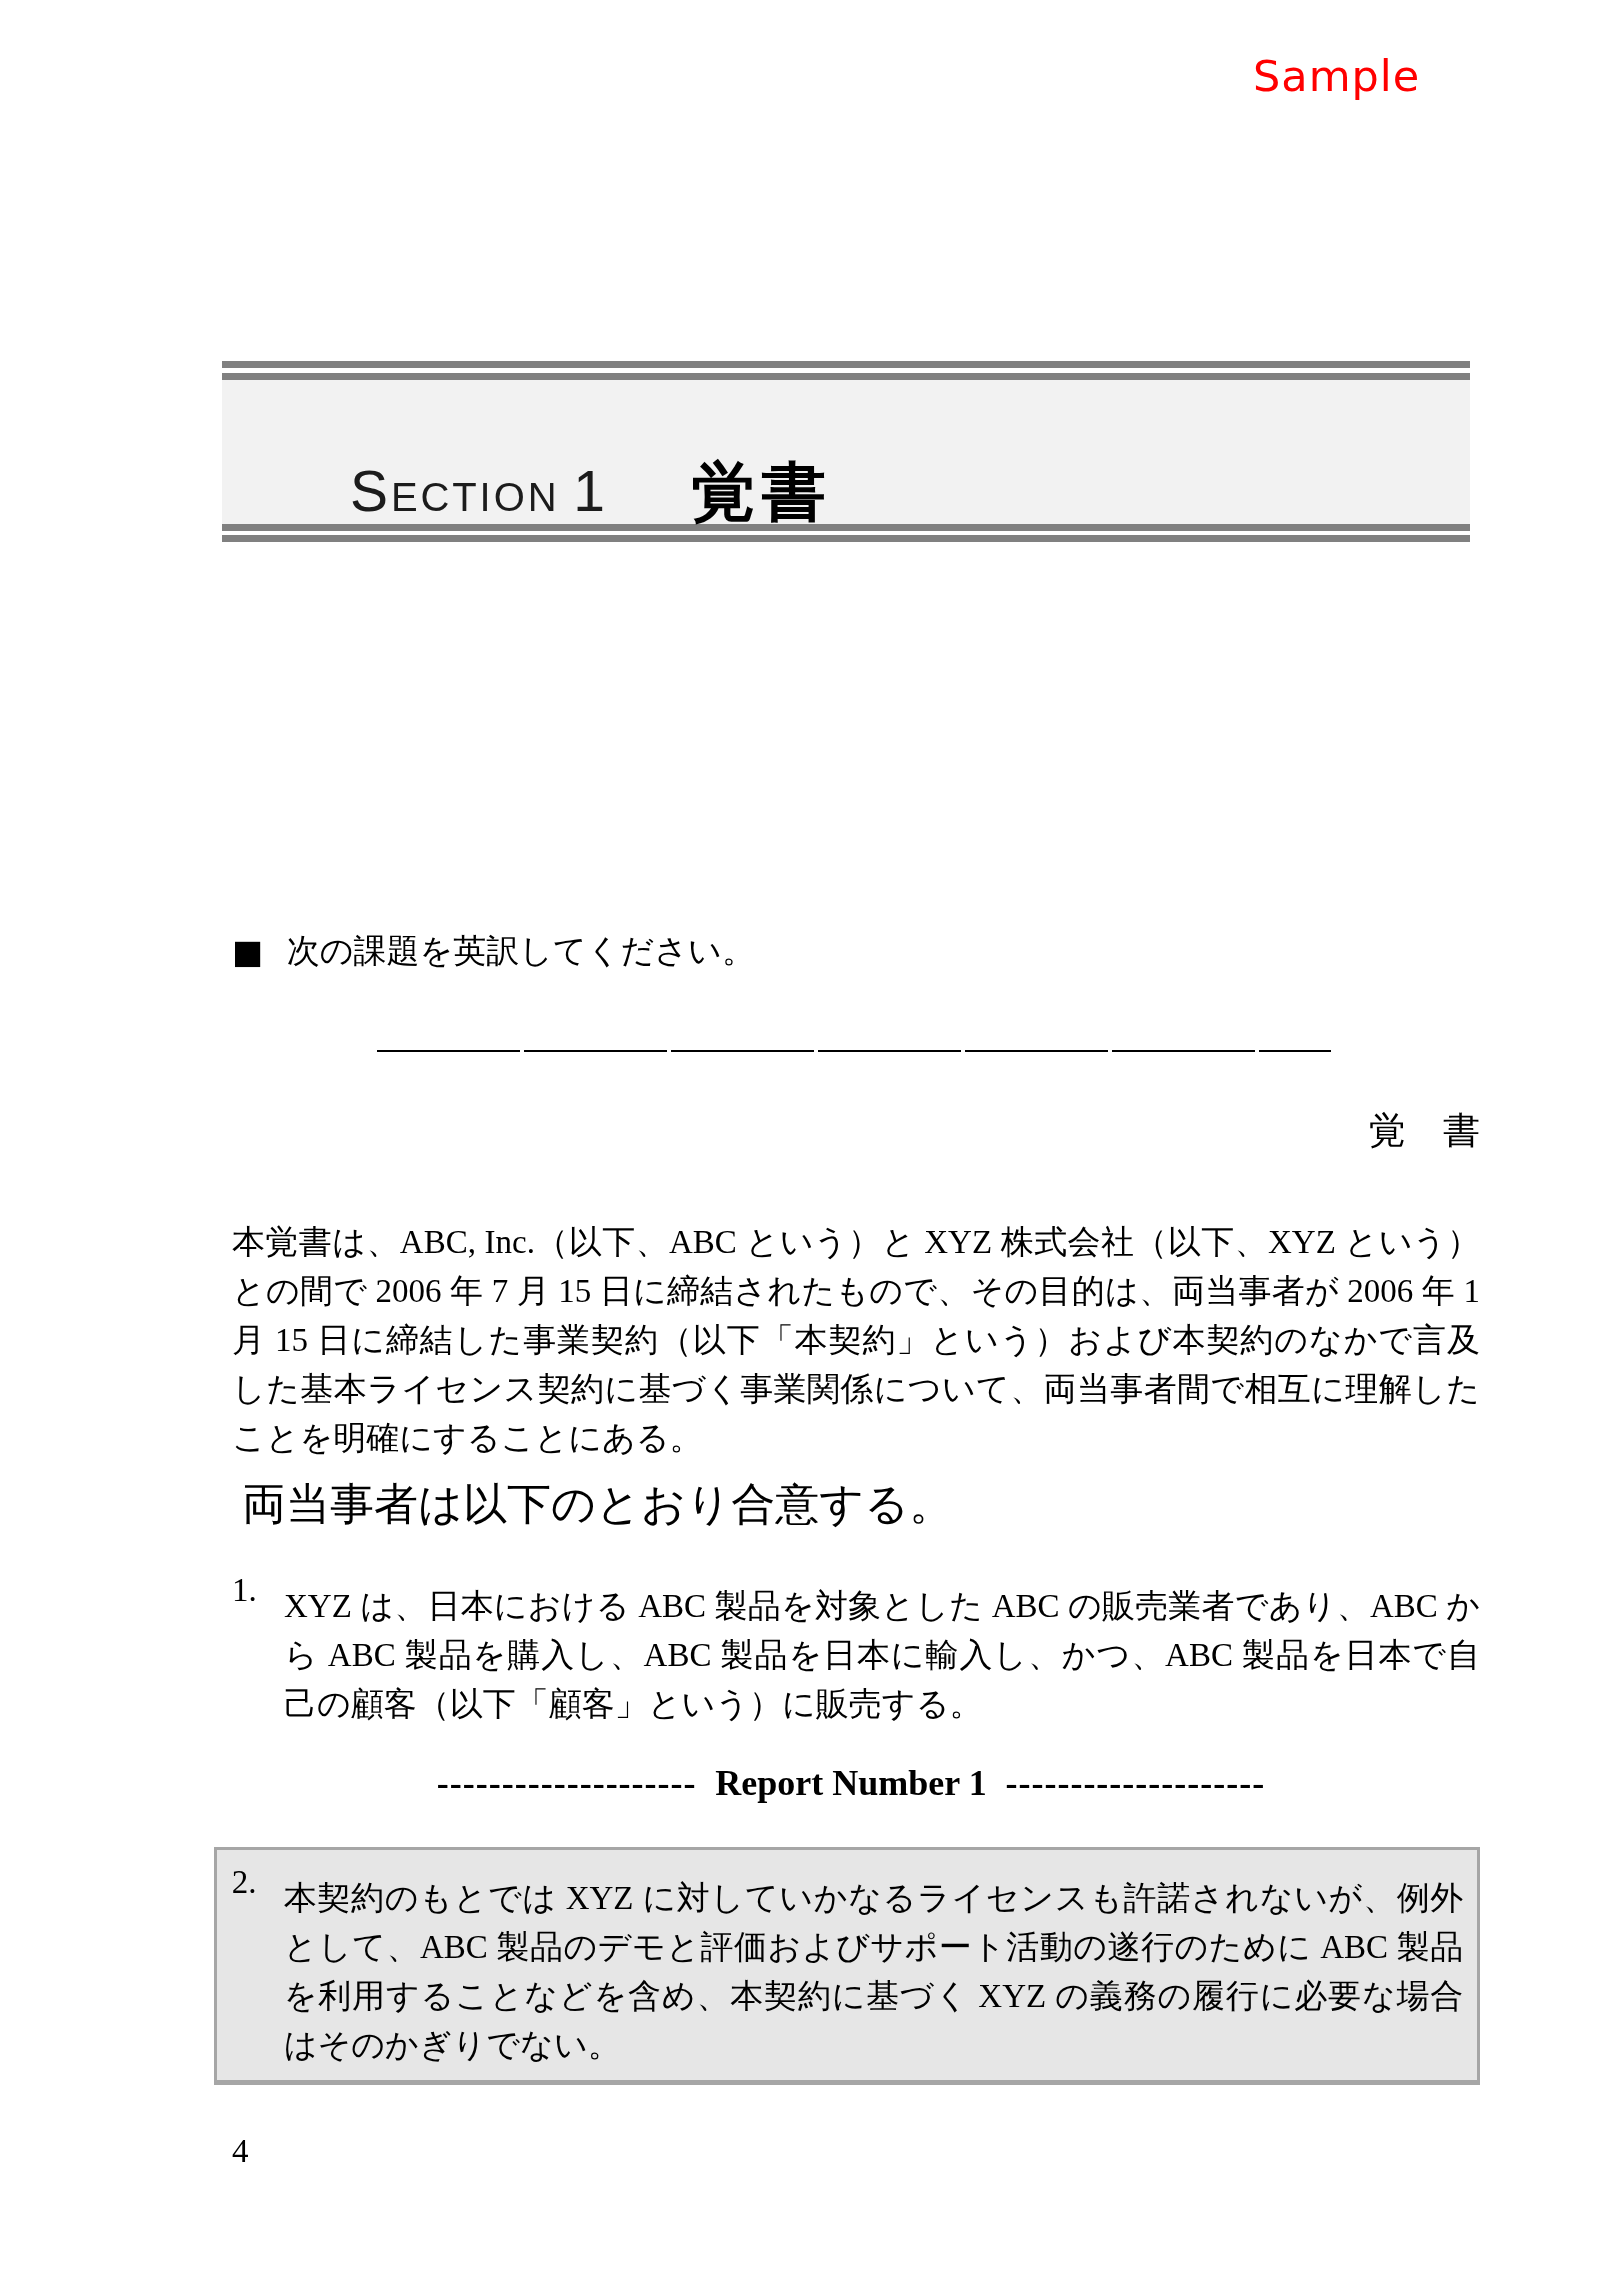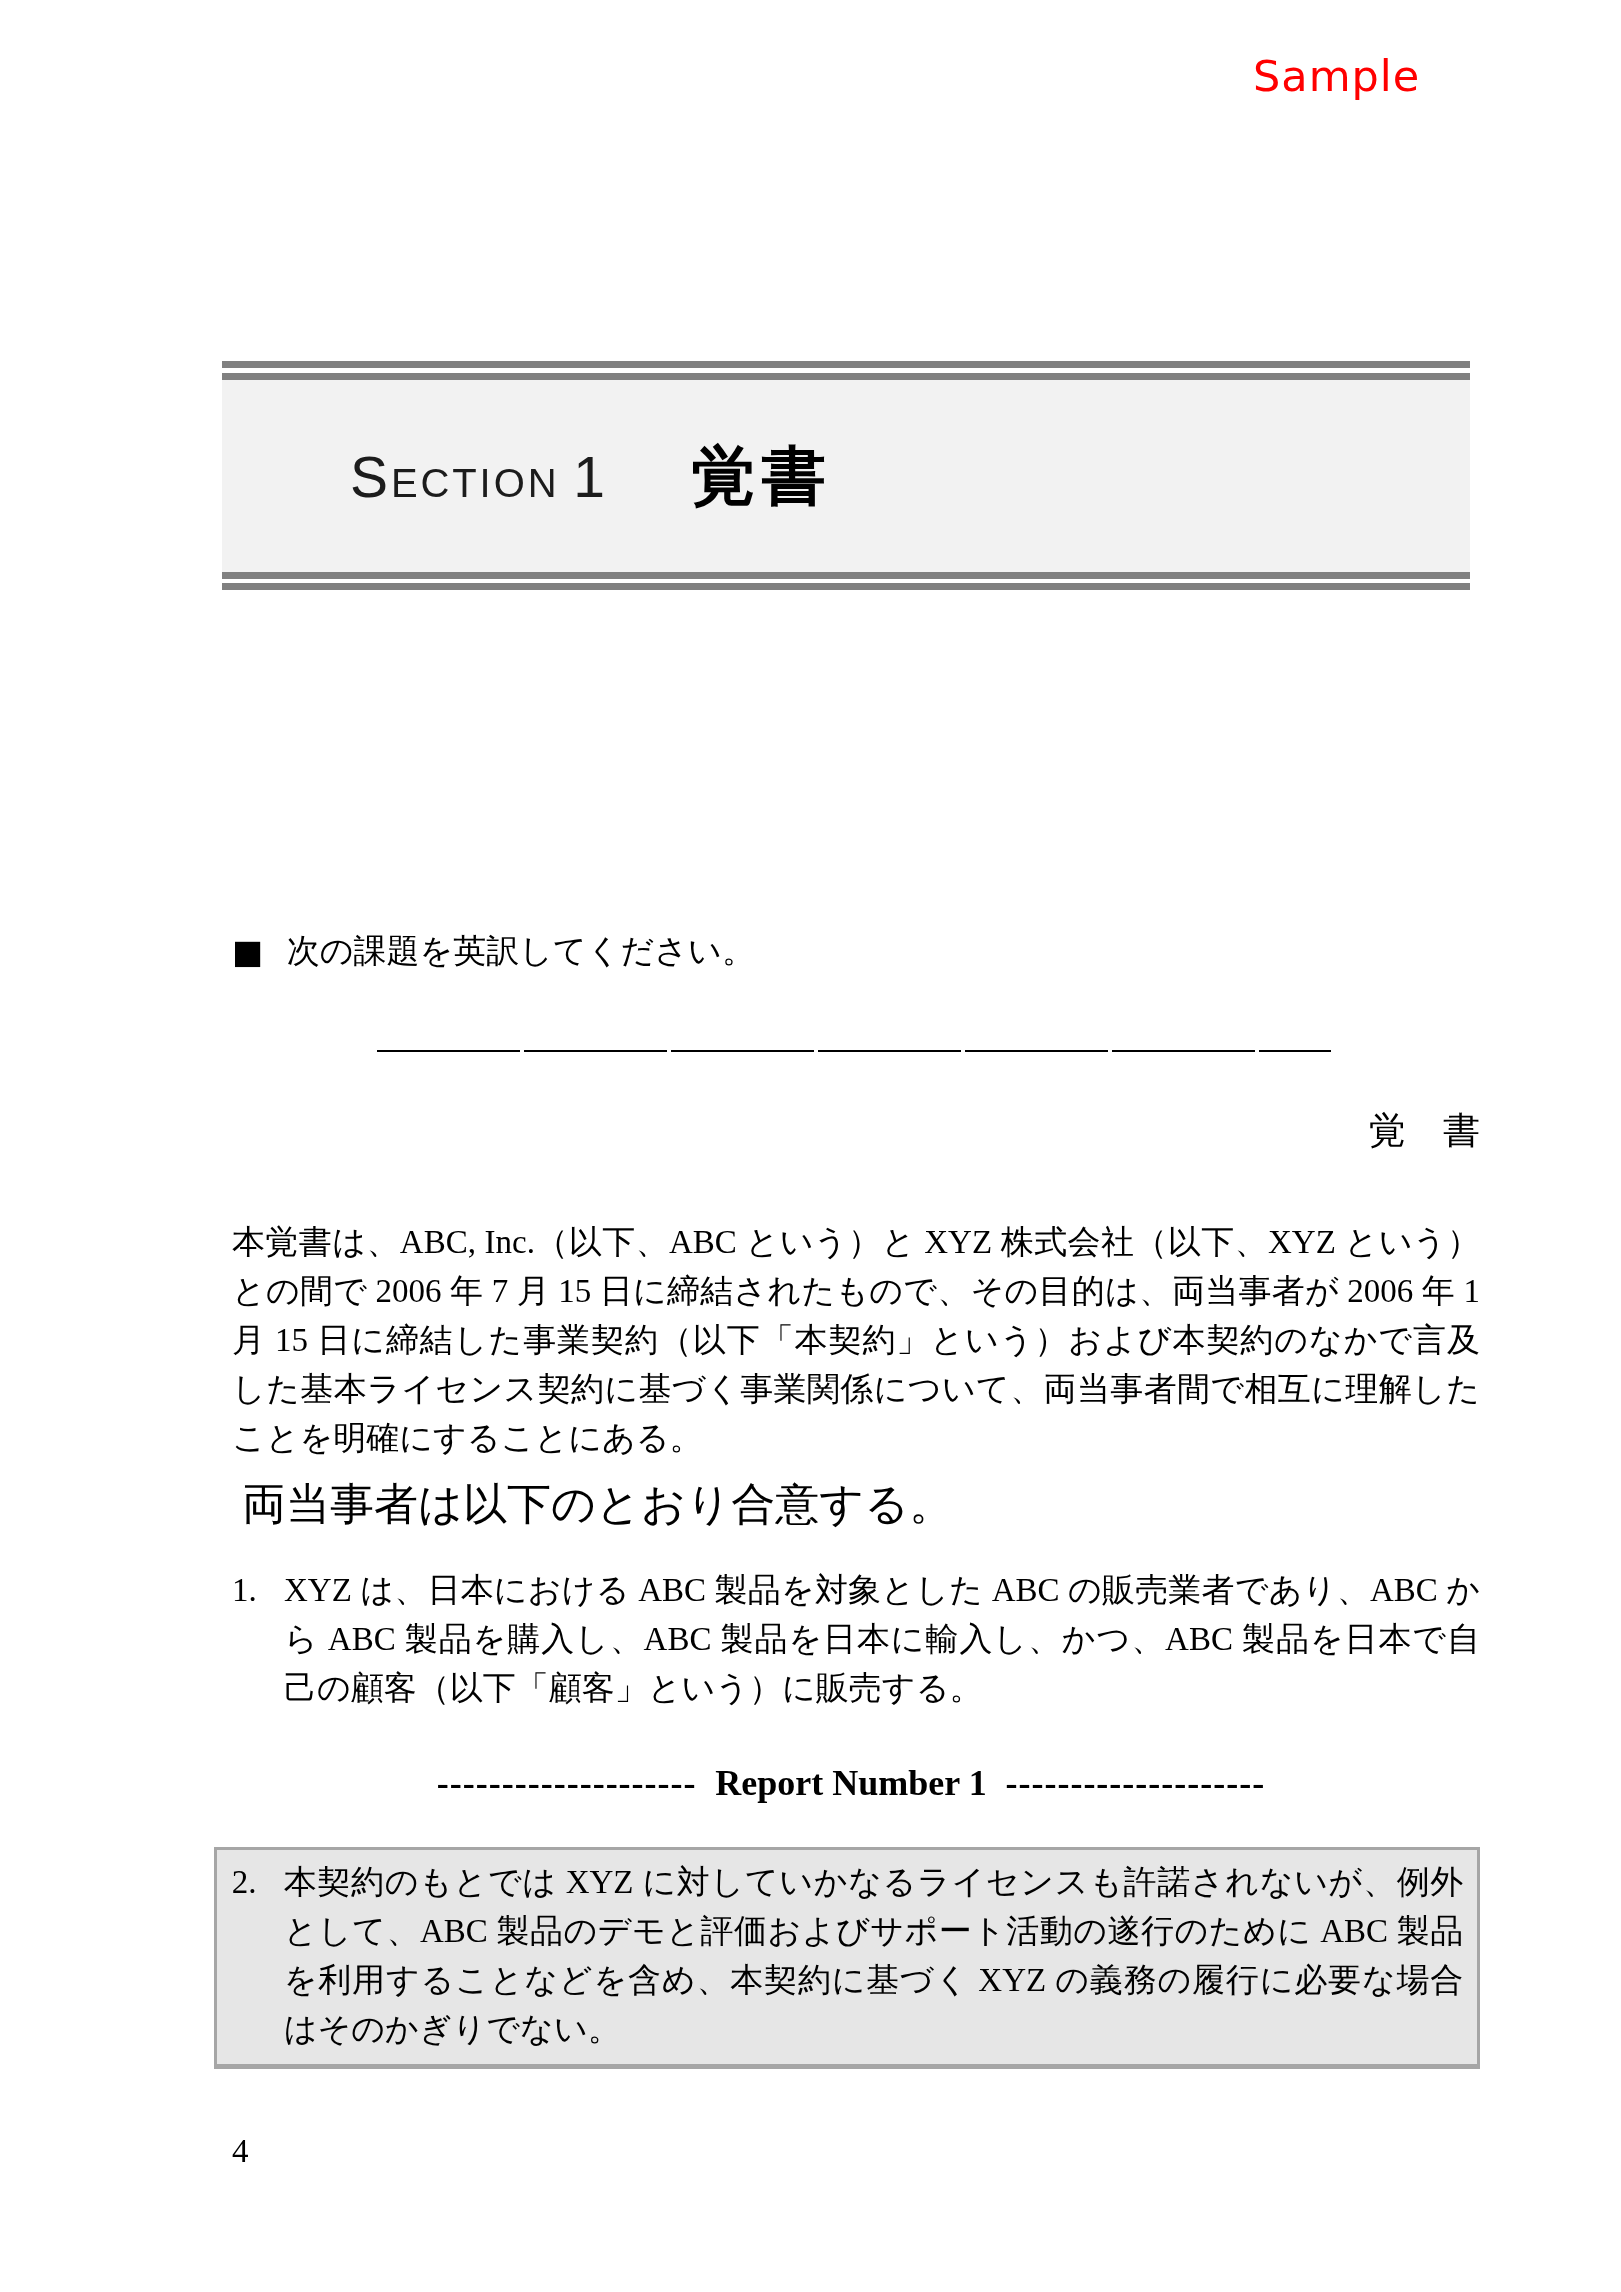--- a/index.html
+++ b/index.html
@@ -24,24 +24,24 @@
     font-weight: 500;
     color: #ff0000;
     letter-spacing: 1px;
   }
 
   
   .header-wrap { position: absolute; left: 222px; top: 361px; width: 1248px; }
   .hrule { height: 6.9px; background: #808080; }
   .hrule.gap-below { margin-bottom: 4.9px; }
   .band {
-    height: 192px;
+    height: 144px;
     background: #f2f2f2;
     display: flex;
-    align-items: flex-start;
+    align-items: flex-end;
     padding-left: 128px;
     padding-top: 64px;
   }
   .section-label {
     font-family: "Liberation Sans", sans-serif;
     font-weight: 200;
     color: #1c1c1c;
     letter-spacing: 2.9px;
     white-space: nowrap;
   }
@@ -117,21 +117,21 @@
     top: 1475px;
     width: 1248px;
     font-size: 44px;
   }
   .numbered-item {
     display: flex;
     font-size: 33px;
     line-height: 49px;
   }
   .numbered-item .num { width: 52px; flex: 0 0 52px; }
-  .numbered-item .txt { flex: 1; text-align: justify; }
+  .numbered-item .txt { flex: 1; text-align: justify; margin-top: 16px; }
   .item-1 {
     position: absolute;
     left: 232px;
     top: 1566px;
     width: 1248px;
   }
 
   
   .report-divider {
     position: absolute;

